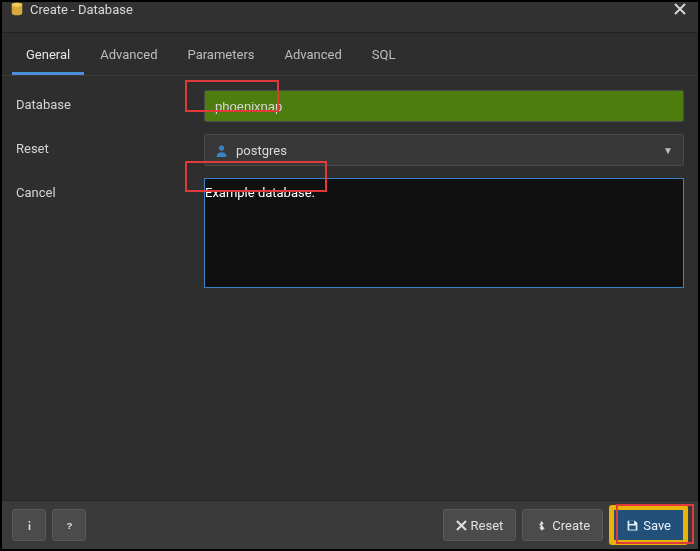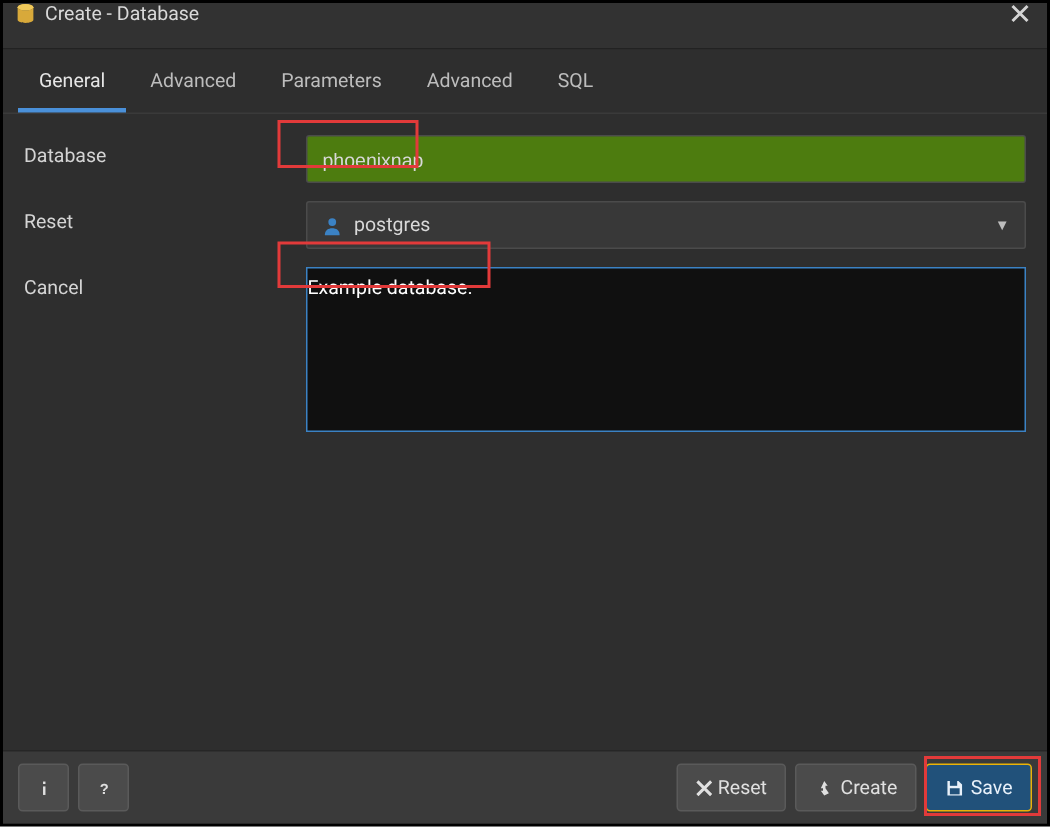--- a/index.html
+++ b/index.html
@@ -181,21 +181,21 @@
     margin-left: 6px;
   }
   .btn.icon-only {
     width: 32px;
     padding: 0;
     margin-left: 0;
     margin-right: 6px;
   }
   .btn.primary {
     background: #21517a;
-    border: 1px solid #eab308;
+    border: 5px solid #eab308;
     color: #e8f1fa;
     justify-content: flex-end;
   }
   .btn .ico {
     margin-right: 4px;
     display: inline-flex;
   }
   .btn.icon-only .ico { margin-right: 0; }
   .footer-spacer { flex: 1; }
 

